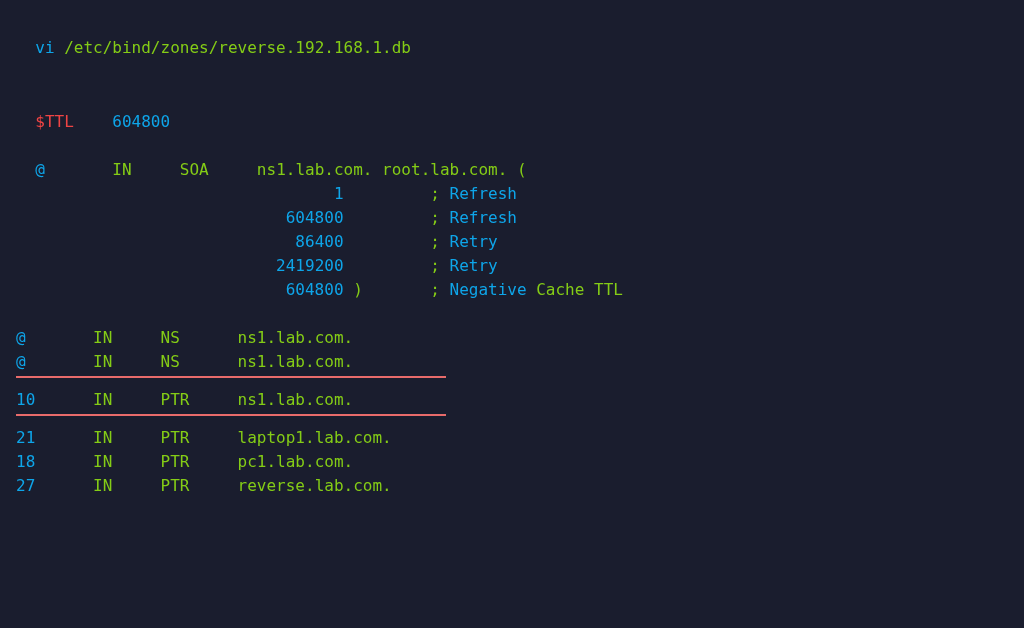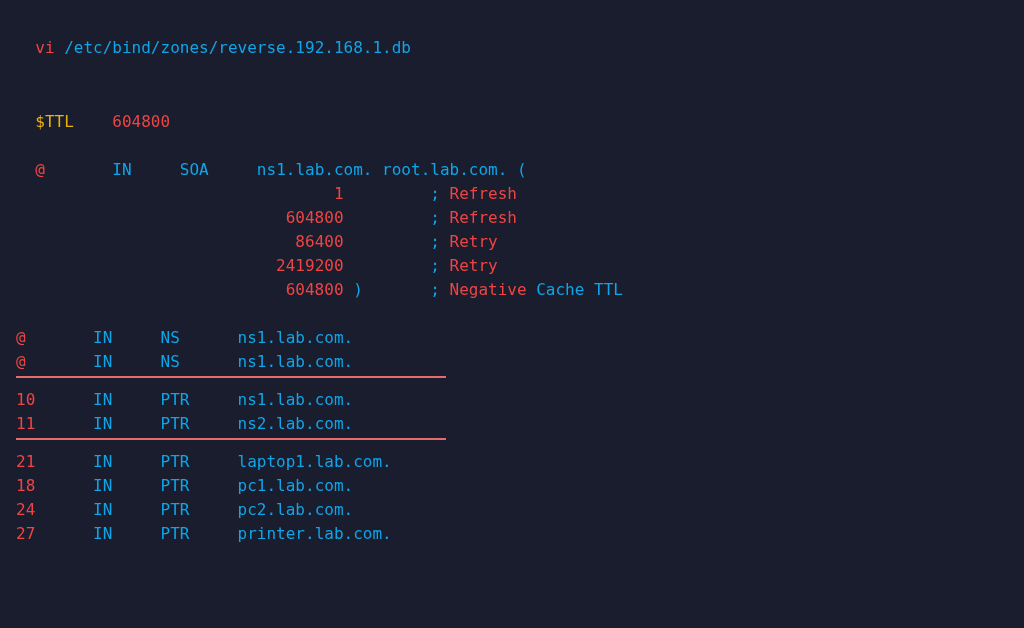--- a/index.html
+++ b/index.html
@@ -11,23 +11,23 @@
       background: #1a1d2e;
       color: #d4d4d4;
       font-family: 'Menlo', 'Monaco', 'Consolas', monospace;
       font-size: 16px;
       line-height: 1.5;
       padding: 12px 16px;
       width: 1024px;
       height: 628px;
       overflow: hidden;
     }
-    .blue { color: #ef4444; }
-    .white { color: #0ea5e9; margin-top: 42px; }
-    .dim { color: #eab308; }
+    .blue { color: #0ea5e9; }
+    .white { color: #84cc16; margin-top: 42px; }
+    .dim { color: #ef4444; }
     .line { white-space: pre; }
     .header { margin-bottom: 26px; }
     .section-gap { height: 20px; }
     .hr-red {
       border: none;
       border-top: 2.5px solid #e86b6b;
       margin: 2px 0 10px 0;
       width: 430px;
     }
     .block { margin-top: 4px; }
@@ -56,22 +56,20 @@
 <div class="section-gap"></div>
 
 <div id="ns-block" class="block">
     <div class="line"><span class="blue">@       </span><span class="white">IN     </span><span class="white">NS      </span><span class="white">ns1.lab.com.</span></div>
     <div class="line"><span class="blue">@       </span><span class="white">IN     </span><span class="white">NS      </span><span class="white">ns1.lab.com.</span></div>
   </div>
 <hr class="hr-red">
 
 <div id="ptrns-block" class="block">
     <div class="line"><span class="blue">10      </span><span class="white">IN     </span><span class="white">PTR     </span><span class="white">ns1.lab.com.</span></div>
-    <div class="line"><span class="blue">11      </span><span class="white">IN     </span><span class="white">PTR     </span><span class="white">ns2.lab.com.</span></div>
   </div>
 <hr class="hr-red">
 
 <div id="ptrhosts-block" class="block">
     <div class="line"><span class="blue">21      </span><span class="white">IN     </span><span class="white">PTR     </span><span class="white">laptop1.lab.com.</span></div>
     <div class="line"><span class="blue">18      </span><span class="white">IN     </span><span class="white">PTR     </span><span class="white">pc1.lab.com.</span></div>
-    <div class="line"><span class="blue">24      </span><span class="white">IN     </span><span class="white">PTR     </span><span class="white">pc2.lab.com.</span></div>
-    <div class="line"><span class="blue">27      </span><span class="white">IN     </span><span class="white">PTR     </span><span class="white">printer.lab.com.</span></div>
+    <div class="line"><span class="blue">27      </span><span class="white">IN     </span><span class="white">PTR     </span><span class="white">reverse.lab.com.</span></div>
   </div>
 
 </body></html>

